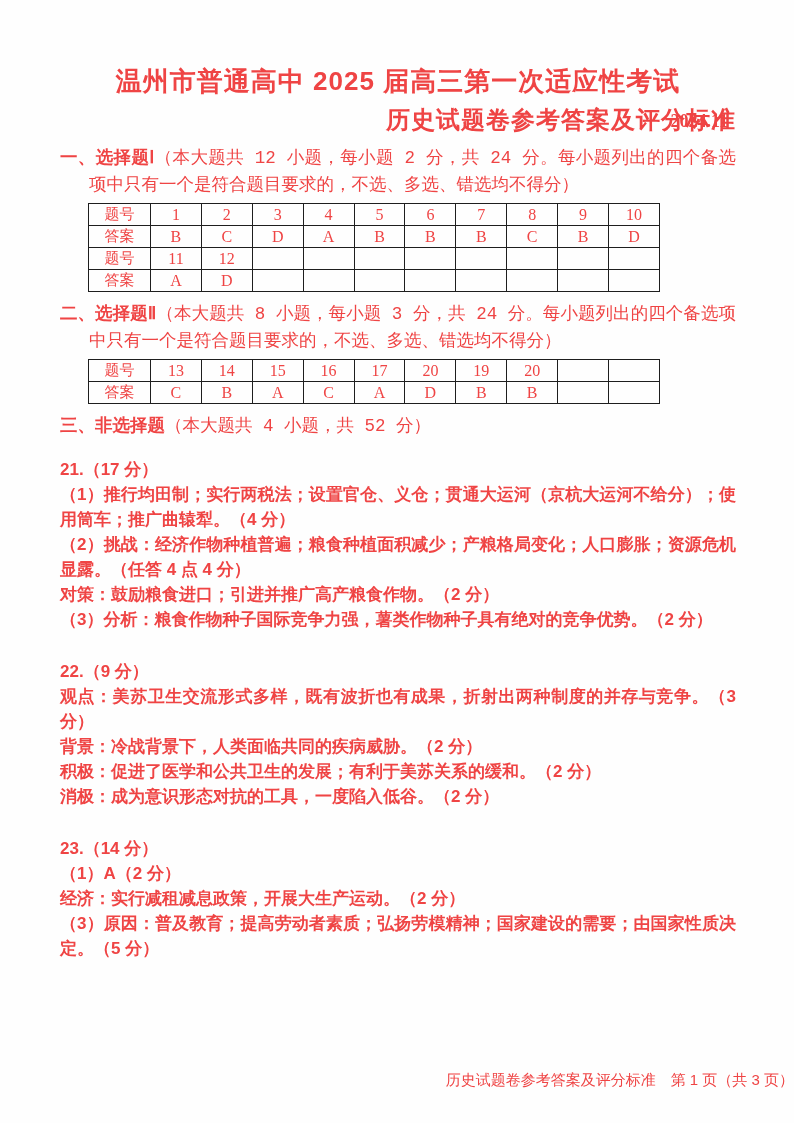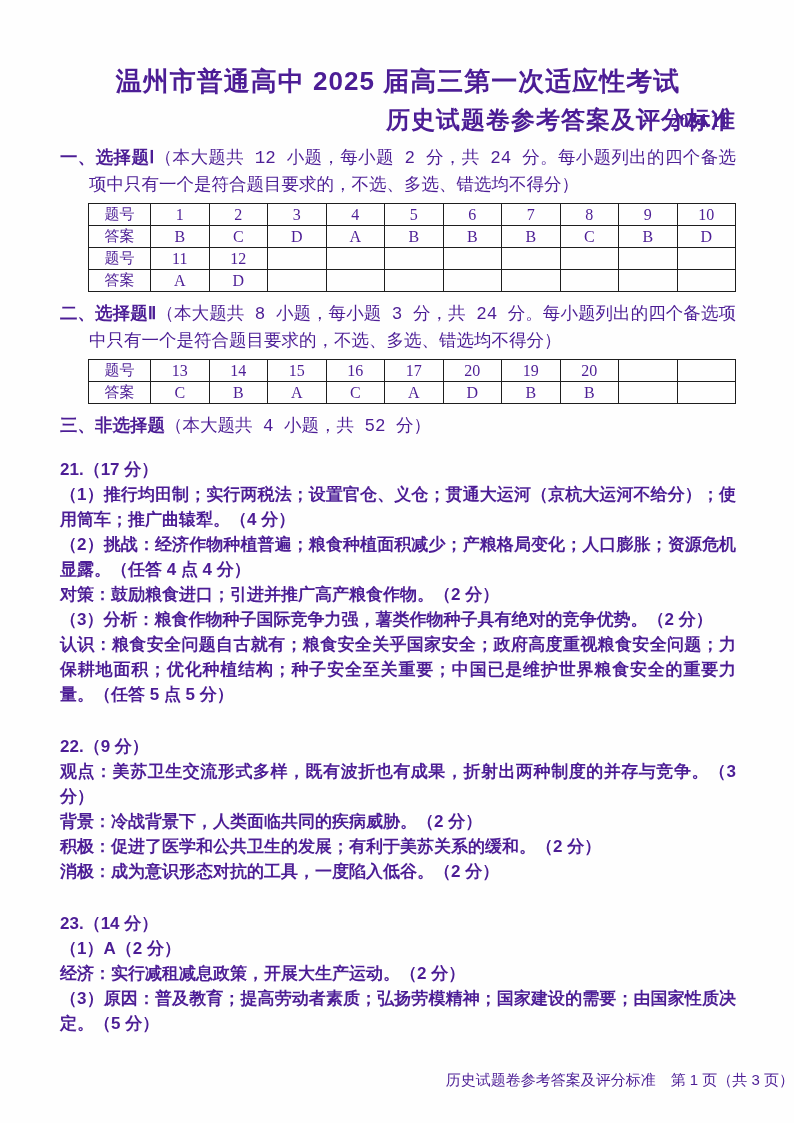--- a/index.html
+++ b/index.html
@@ -1,20 +1,20 @@
 <!DOCTYPE html>
 <html><head>
 <meta charset="utf-8">
 <style>
   html,body{margin:0;padding:0;background:#ffffff;}
   .page{
     position:relative;
     width:794px;height:1123px;
     background:#fefefe;
-    color:#4c1d95;
+    color:#ef4444;
     font-family:"Liberation Sans","DejaVu Sans",sans-serif;
     overflow:hidden;
     margin:0 auto;
   }
   .content{padding:64px 58px 0 60px;}
   .title{
     margin:0;text-align:center;
     font-size:26px;font-weight:bold;letter-spacing:1px;
     line-height:34px;
   }
@@ -29,21 +29,21 @@
     margin:9px 0 4px 0;
     font-size:17.5px;line-height:27px;
     padding-left:29px;text-indent:-29px;
     text-align:justify;
     font-family:Liberation Mono, monospace;
   }
   .sec-label{font-weight:bold;}
   .sec-desc{font-weight:normal;}
   table.anstable{
     border-collapse:collapse;table-layout:fixed;
-    width:648px;margin:3px 0 6px 28px;
+    width:572px;margin:3px 0 6px 28px;
     font-family:"Liberation Serif","DejaVu Serif",serif;
   }
   table.anstable td{
     border:1.6px solid #1e1e1e;
     height:21px;padding:0;
     text-align:center;vertical-align:middle;
     font-size:16px;
   }
   table.anstable td.lbl{
     font-size:15px;
@@ -194,21 +194,20 @@
       </table>
 
     <p class="sec"><span class="sec-label">三、非选择题</span><span class="sec-desc">（本大题共 4 小题，共 52 分）</span></p>
 
     <div class="q">
       <p>21.（17 分）</p>
       <p>（1）推行均田制；实行两税法；设置官仓、义仓；贯通大运河（京杭大运河不给分）；使用筒车；推广曲辕犁。（4 分）</p>
       <p>（2）挑战：经济作物种植普遍；粮食种植面积减少；产粮格局变化；人口膨胀；资源危机显露。（任答 4 点 4 分）</p>
       <p>对策：鼓励粮食进口；引进并推广高产粮食作物。（2 分）</p>
       <p>（3）分析：粮食作物种子国际竞争力强，薯类作物种子具有绝对的竞争优势。（2 分）</p>
-      <p>认识：粮食安全问题自古就有；粮食安全关乎国家安全；政府高度重视粮食安全问题；力保耕地面积；优化种植结构；种子安全至关重要；中国已是维护世界粮食安全的重要力量。（任答 5 点 5 分）</p>
     </div>
 
     <div class="q block-gap">
       <p>22.（9 分）</p>
       <p>观点：美苏卫生交流形式多样，既有波折也有成果，折射出两种制度的并存与竞争。（3 分）</p>
       <p>背景：冷战背景下，人类面临共同的疾病威胁。（2 分）</p>
       <p>积极：促进了医学和公共卫生的发展；有利于美苏关系的缓和。（2 分）</p>
       <p>消极：成为意识形态对抗的工具，一度陷入低谷。（2 分）</p>
     </div>
 

